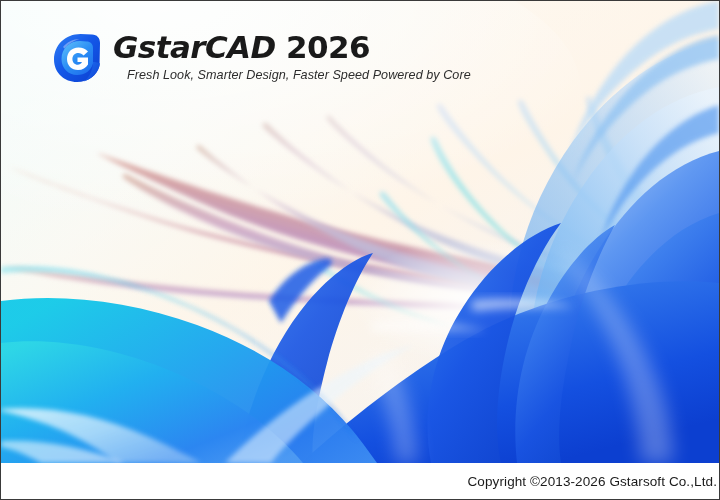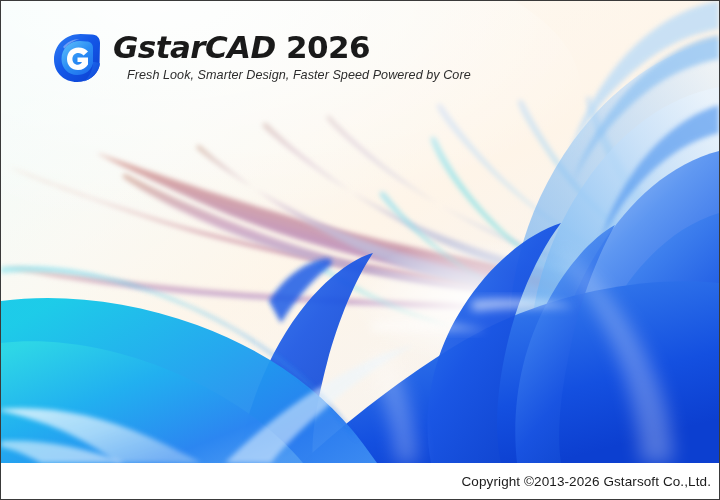--- a/index.html
+++ b/index.html
@@ -37,21 +37,21 @@
     height: 36px;
     background: #ffffff;
     display: flex;
     align-items: center;
     justify-content: flex-end;
   }
   .copyright {
     font-size: 13.5px;
     color: #1b1b1b;
     letter-spacing: 0.1px;
-    padding-right: 8px;
+    padding-right: 2px;
     white-space: nowrap;
   }
 
   
   .brand {
     position: absolute;
     left: 48px;
     top: 28px;
     display: flex;
     align-items: flex-start;

